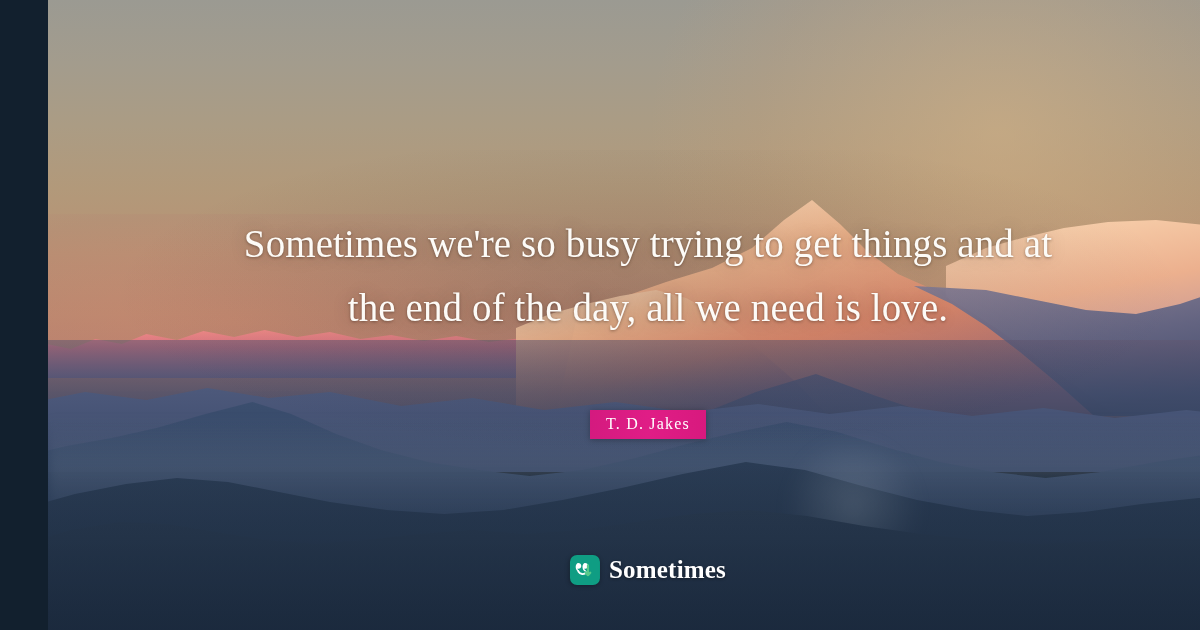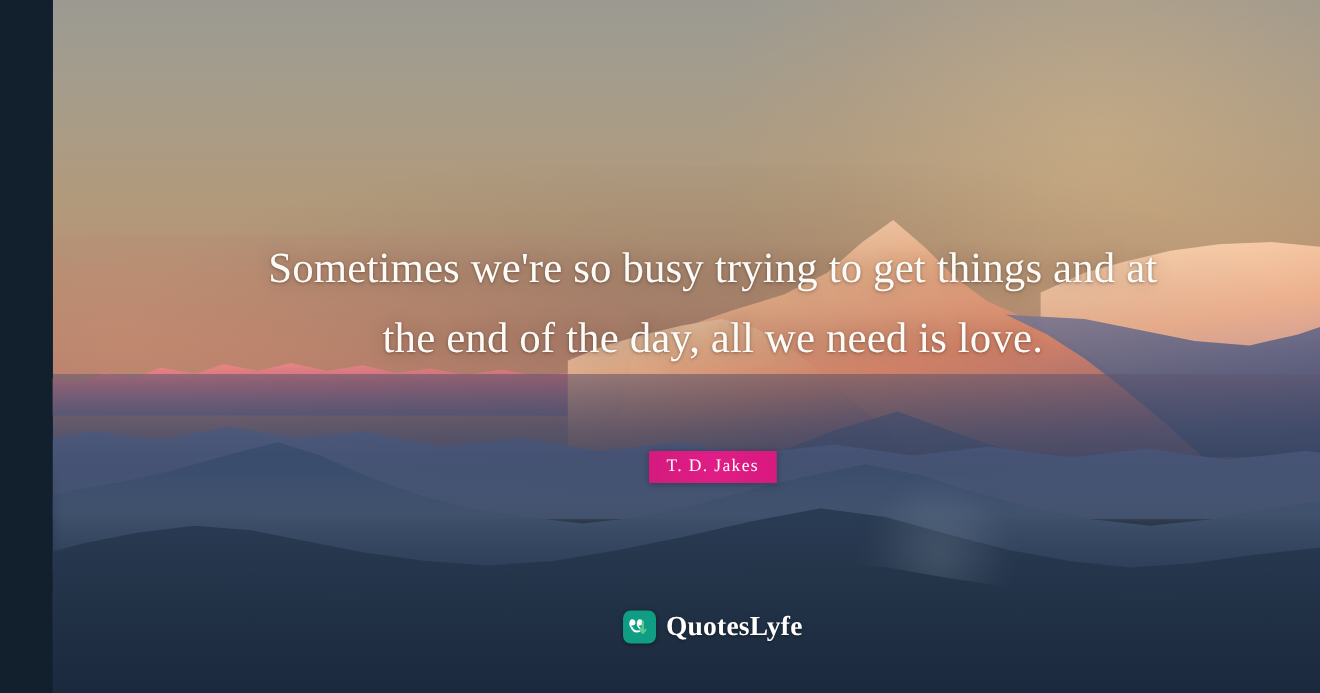--- a/index.html
+++ b/index.html
@@ -275,17 +275,17 @@
         <svg width="22" height="22" viewBox="0 0 22 22" aria-hidden="true">
 
           <path fill="#ffffff" d="M4.2 4.0 c1.9 0 3.1 1.2 3.1 2.9 0 1.6 -1.2 2.8 -2.8 2.8 -0.4 0 -0.8 -0.08 -1.1 -0.22 0.25 0.95 0.95 1.7 1.85 2.05 l-0.55 1.25 C2.9 12.1 1.7 10.3 1.7 8.0 1.7 5.7 2.9 4.0 4.2 4.0 Z"></path>
           <path fill="#ffffff" d="M11.0 4.0 c1.9 0 3.1 1.2 3.1 2.9 0 1.6 -1.2 2.8 -2.8 2.8 -0.4 0 -0.8 -0.08 -1.1 -0.22 0.25 0.95 0.95 1.7 1.85 2.05 l-0.55 1.25 C9.7 12.1 8.5 10.3 8.5 8.0 8.5 5.7 9.7 4.0 11.0 4.0 Z"></path>
 
           <path fill="none" stroke="#ffffff" stroke-width="1.9" stroke-linecap="round" d="M4.4 12.6 C6.2 15.6 10.2 15.9 12.4 13.4"></path>
 
           <path fill="none" stroke="#57c98a" stroke-width="2.2" stroke-linecap="round" stroke-linejoin="round" d="M14.0 6.4 L14.0 16.2 M14.0 16.2 L16.3 13.7 M14.0 16.2 L11.7 13.7"></path>
         </svg>
       </span>
-      <span id="brand-name">QuotesLyfe</span>
+      <span id="brand-name">Sometimes</span>
     </div>
 
   </div>
 </div>
 
 </body></html>

